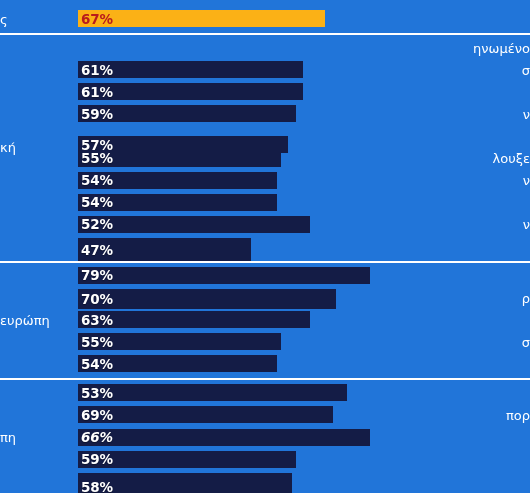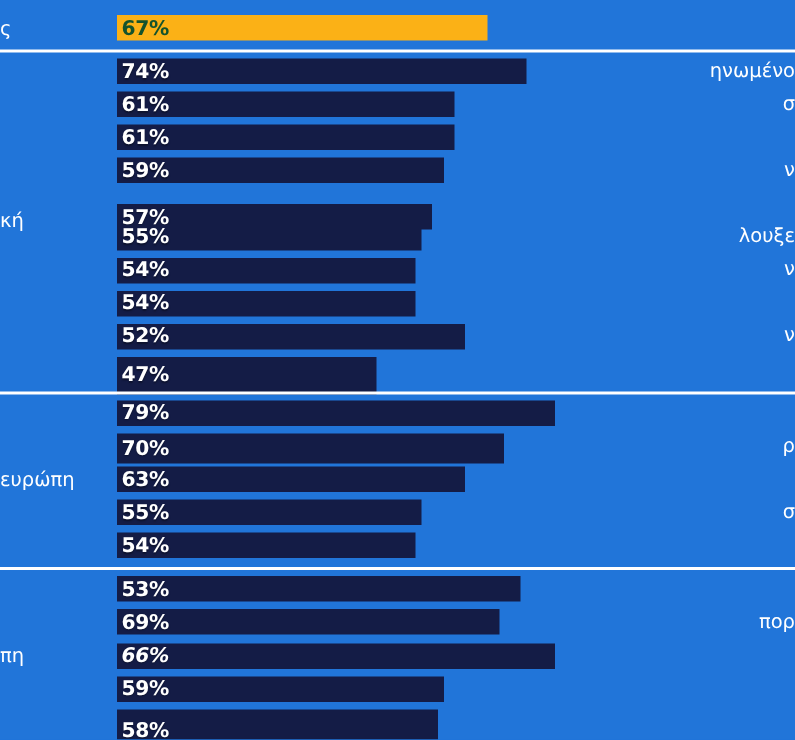--- a/index.html
+++ b/index.html
@@ -55,21 +55,21 @@
     top: 50%;
     transform: translateY(-50%);
     font-size: 13.5px;
     font-weight: bold;
     color: #ffffff;
     letter-spacing: -0.2px;
     white-space: nowrap;
     text-shadow: 0 1px 1px rgba(0,0,0,0.35);
   }
   .bar.highlight .bar-label {
-    color: #14532d;
+    color: #b91c1c;
     text-shadow: none;
   }
 
   .left-label {
     position: absolute;
     white-space: nowrap;
     font-size: 13px;
     color: #ffffff;
     line-height: 1;
   }
@@ -88,23 +88,20 @@
 
 <div id="chart">
     <div class="row" style="top: 10px;">
       <div class="bar highlight" style="width: 247px; height: 17px;">
         <span class="bar-label">67%</span>
       </div>
     </div>
     <div class="left-label" style="left: 0px; top: 12.5px;">ς</div>
     <div class="sep" style="top: 33px;"></div>
     <div class="row" style="top: 39px;">
-      <div class="bar" style="width: 273px; height: 17px;">
-        <span class="bar-label">74%</span>
-      </div>
       <div class="right-label" style="right: 0px; top: 8.5px; transform: translateY(-50%);">ηνωμένο</div>
     </div>
     <div class="row" style="top: 61.1px;">
       <div class="bar" style="width: 225px; height: 17px;">
         <span class="bar-label">61%</span>
       </div>
       <div class="right-label" style="right: 0px; top: 8.5px; transform: translateY(-50%);">σ</div>
     </div>
     <div class="row" style="top: 83.2px;">
       <div class="bar" style="width: 225px; height: 17px;">

